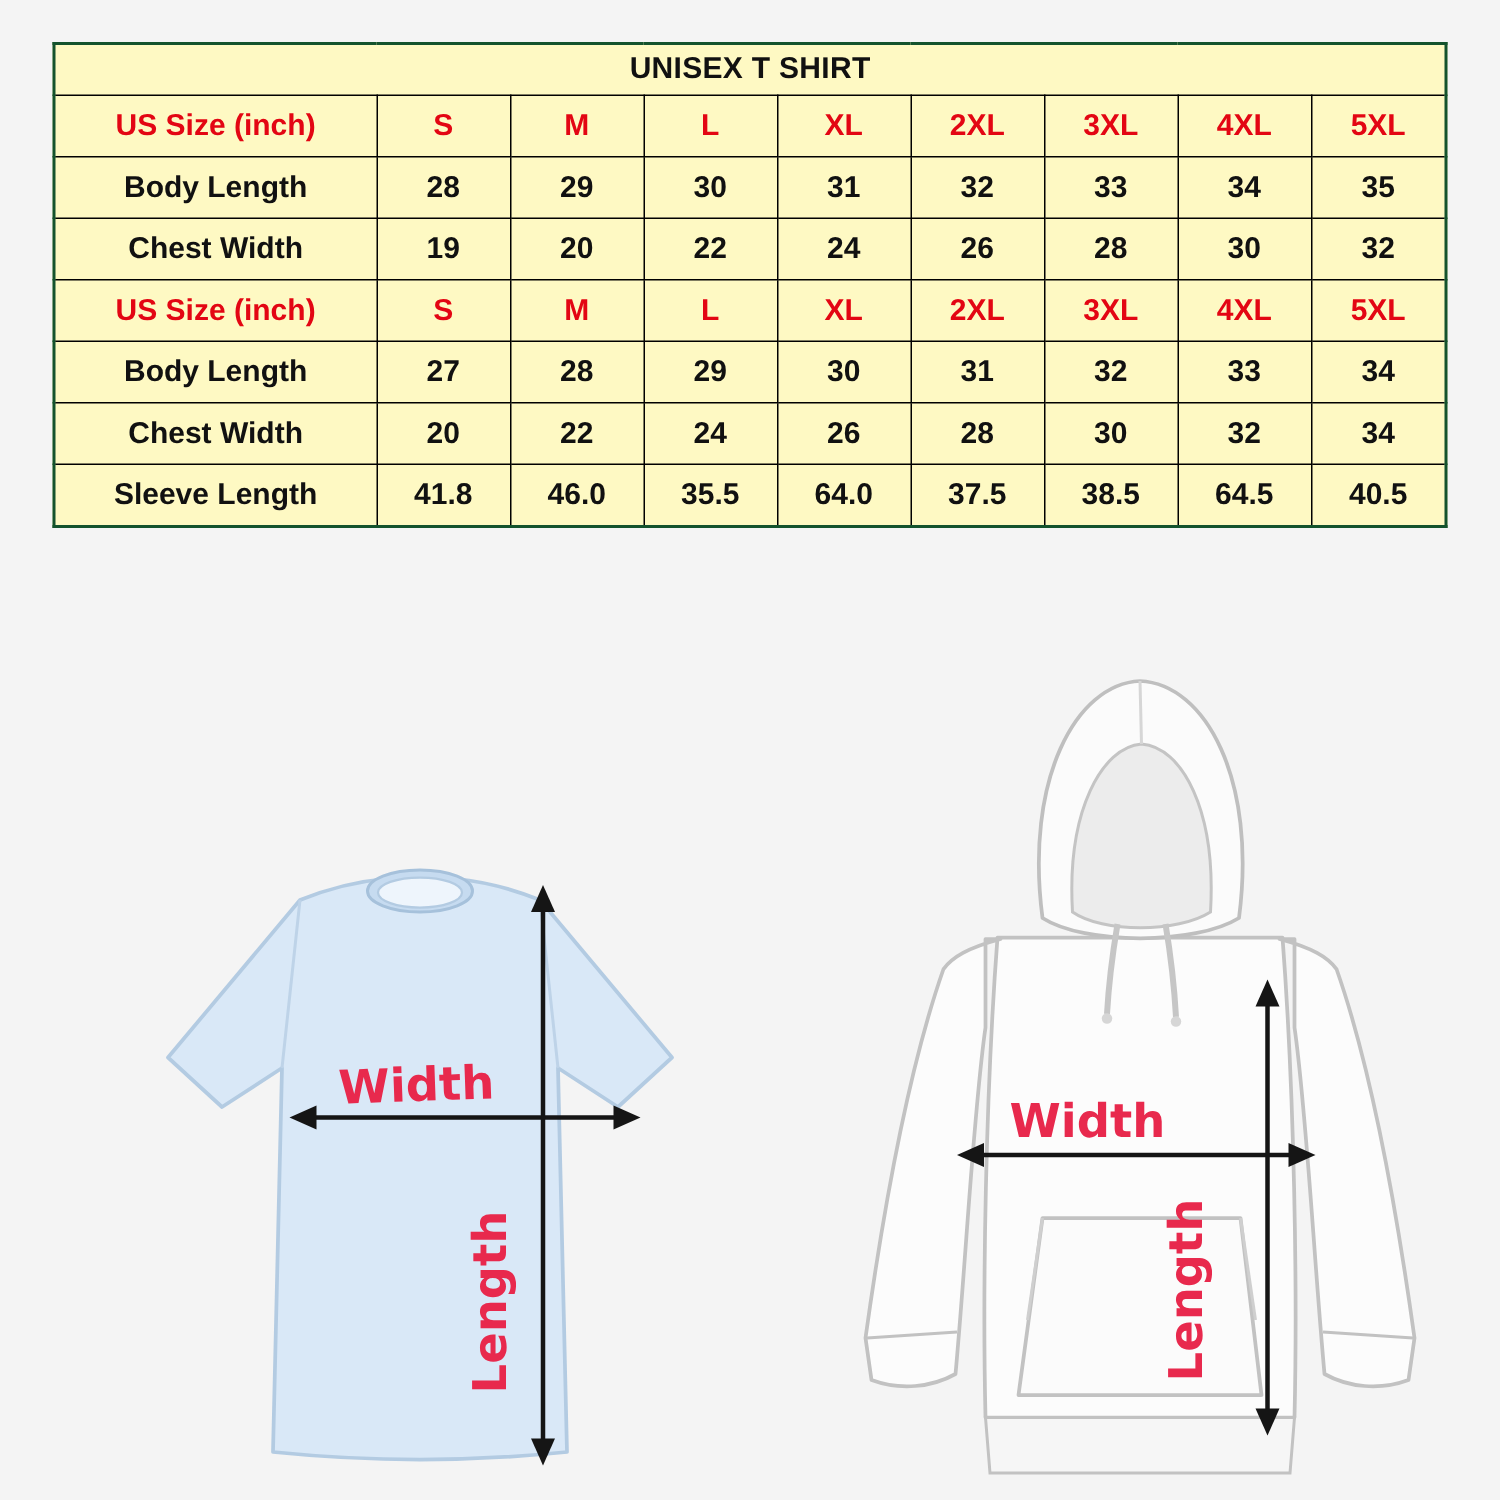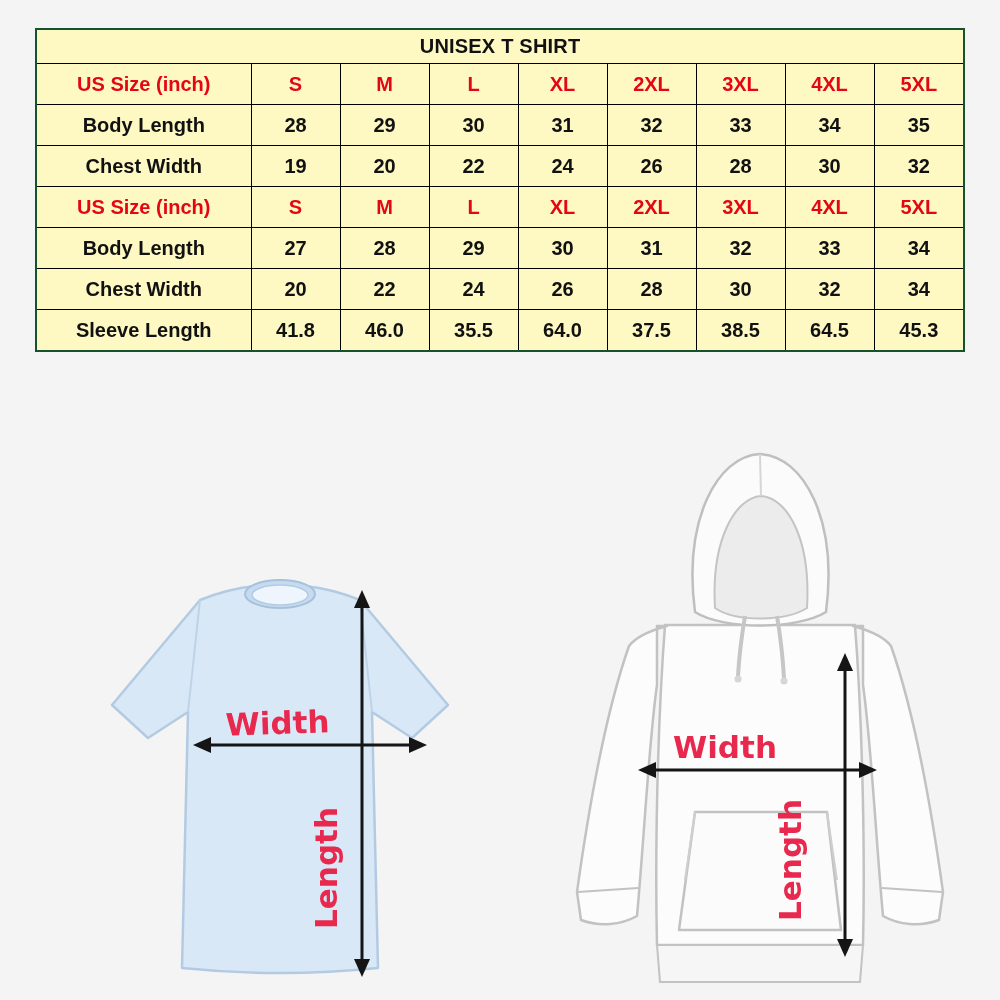--- a/index.html
+++ b/index.html
@@ -134,21 +134,21 @@
       </tr>
       <tr>
         <td class="lbl">Sleeve Length</td>
         <td>41.8</td>
         <td>46.0</td>
         <td>35.5</td>
         <td>64.0</td>
         <td>37.5</td>
         <td>38.5</td>
         <td>64.5</td>
-        <td>45.3</td>
+        <td>40.5</td>
       </tr>
     </tbody>
   </table>
 
   <svg id="tshirt-diagram" class="diagram" width="440" height="455" viewBox="0 0 440 455">
 
     <path d="M140,60 C165,50 185,47 196,46 Q220,64 244,46 C255,47 275,50 300,60
          L388,165 L352,198 L312,172 L318,428 Q220,438 122,428 L128,172
          L88,198 L52,165 Z" fill="#d9e8f7" stroke="#b3cbe2" stroke-width="2.5" stroke-linejoin="round"></path>
 

